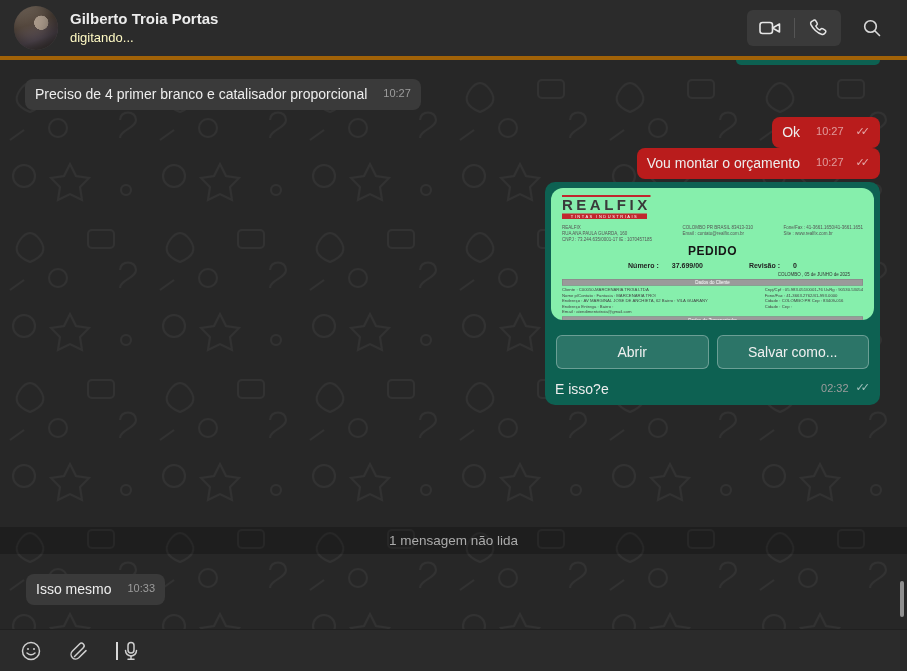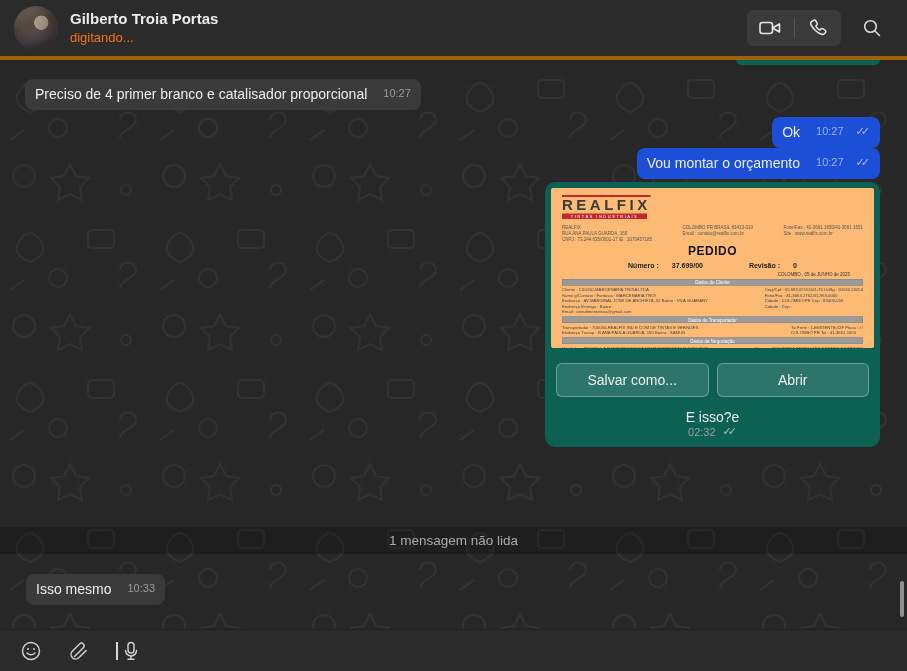--- a/index.html
+++ b/index.html
@@ -13,47 +13,47 @@
   
   .header { position:absolute; top:0; left:0; right:0; height:60px; background:#2b2b2b;
             display:flex; align-items:center; z-index:6; border-bottom:4px solid #a16207; }
   .avatar { width:44px; height:44px; border-radius:50%; margin-left:14px; flex:0 0 auto;
             background:
               radial-gradient(circle at 62% 38%, #a9998a 0 18%, rgba(0,0,0,0) 19%),
               linear-gradient(160deg, #6e6358 0%, #55483e 40%, #5a4f58 70%, #403a33 100%);
             box-shadow: inset -6px -8px 14px rgba(0,0,0,.45); }
   .head-texts { margin-left:12px; display:flex; flex-direction:column; }
   .contact-name { font-size:15px; font-weight:bold; color:#ececec; line-height:18px; }
-  .contact-status { font-size:13px; color:#f97316; line-height:17px; margin-top:1px; }
+  .contact-status { font-size:13px; color:#fef9c3; line-height:17px; margin-top:1px; }
   .head-right { margin-left:auto; display:flex; align-items:center; gap:14px; margin-right:18px; }
   .call-group { width:94px; height:36px; background:#3a3a3a; border-radius:6px;
                 display:flex; align-items:center; }
   .call-half { flex:1; display:flex; align-items:center; justify-content:center; height:100%; cursor:pointer; }
   .call-divider { width:1px; height:20px; background:#555; }
   .icon-btn { width:34px; height:34px; display:flex; align-items:center; justify-content:center; cursor:pointer; }
   svg.ic { display:block; }
 
   
   .bubble { position:absolute; z-index:2; display:flex; align-items:flex-end; gap:16px;
             padding:5px 10px 6px 10px; border-radius:8px; font-size:14px; color:#ededed;
             line-height:19px; white-space:nowrap; }
   .in  { background:#3a3a3a; }
-  .out { background:#1d4ed8; }
+  .out { background:#b91c1c; }
   .msg-time { font-size:11px; color:#9c9c9c; white-space:nowrap; padding-bottom:1px; }
   .out .msg-time { color:rgba(255,255,255,.55); }
   .ticks { font-size:11px; color:rgba(255,255,255,.62); letter-spacing:-4px;
            padding-bottom:1px; padding-right:4px; margin-left:-4px; }
 
   .sliver { position:absolute; top:60px; left:736px; width:144px; height:5px; z-index:2;
             background:#0d6152; border-radius:0 0 8px 8px; }
 
   
   .doc-bubble { position:absolute; z-index:2; left:545px; top:182px; width:335px;
                 background:#0d6152; border-radius:10px; padding:6px 6px 8px 6px; }
-  .doc-preview { height:160px; background:#fdba74; border-radius:2px; overflow:hidden;
+  .doc-preview { height:132px; background:#86efac; border-radius:12px; overflow:hidden;
                  position:relative; cursor:pointer; }
   .pv-inner { width:646px; height:360px; transform:scale(.5); transform-origin:0 0;
               padding:14px 22px 0 22px; color:#444; }
   .pv-logo-word { display:inline-block; font-size:30px; font-weight:bold; letter-spacing:7px;
                   color:#3a3a3a; line-height:30px; border-top:4px solid #c1272d; padding-top:1px; }
   .pv-logo-band { background:#c1272d; color:#fff; font-size:8px; text-align:center;
                   padding:1px 0; letter-spacing:3px; margin-top:2px; width:170px; }
   .pv-company { display:flex; justify-content:space-between; gap:18px; font-size:9px; color:#555;
                 margin-top:10px; line-height:12px; white-space:pre-line; }
   .pv-title { text-align:center; font-size:24px; font-weight:bold; color:#161616;
@@ -70,22 +70,22 @@
   .pdf-icon { width:30px; height:38px; background:#fff; border:1.5px solid #e03a2f; border-radius:4px;
               display:flex; flex-direction:column; align-items:center; justify-content:center; gap:1px;
               flex:0 0 auto; }
   .pdf-label { font-size:6px; font-weight:bold; color:#4a4a4a; letter-spacing:.5px; }
   .file-name { font-size:14px; color:#f2f2f2; line-height:18px; }
   .file-meta { font-size:12.5px; color:rgba(255,255,255,.68); line-height:17px; }
   .btn-row { display:flex; gap:8px; padding:15px 5px 0 5px; }
   .doc-btn { flex:1; height:34px; border-radius:6px; background:rgba(255,255,255,.13);
              border:1px solid rgba(255,255,255,.30); color:#f0f0f0; font-size:14px;
              display:flex; align-items:center; justify-content:center; cursor:pointer; }
-  .caption-row { display:flex; align-items:center; justify-content:space-between;
-                 padding:12px 4px 0 4px;flex-direction:column; }
+  .caption-row { display:flex; align-items:flex-start; justify-content:space-between;
+                 padding:12px 4px 0 4px; }
   .caption-text { font-size:14px; color:#ededed; }
   .caption-meta { display:flex; align-items:flex-end; }
 
   
   .unread { position:absolute; z-index:2; left:0; right:0; top:527px; height:27px;
             background:rgba(0,0,0,.22); display:flex; align-items:center; justify-content:center;
             color:#ababab; font-size:13.5px; }
 
   
   .scroll-thumb { position:absolute; z-index:7; right:3px; top:581px; width:4px; height:36px;
@@ -229,22 +229,22 @@
 Comprador :  CAIO
 Condição de Pgto :  028-28 DIAS/28 DATA DA NF</div>
           <div>Origem :  100-VENDA PRODUÇÃO ESTABELECIMENTO
 Moeda :    :</div>
         </div>
       </div>
     </div>
 
 
     <div class="btn-row">
+      <div class="doc-btn">Abrir</div>
       <div class="doc-btn">Salvar como...</div>
-      <div class="doc-btn">Abrir</div>
     </div>
 
     <div class="caption-row">
       <span class="caption-text">E isso?e</span>
       <span class="caption-meta">
         <span class="msg-time">02:32</span>
         <span class="ticks" style="margin-left:7px;">✓✓</span>
       </span>
     </div>
   </div>

